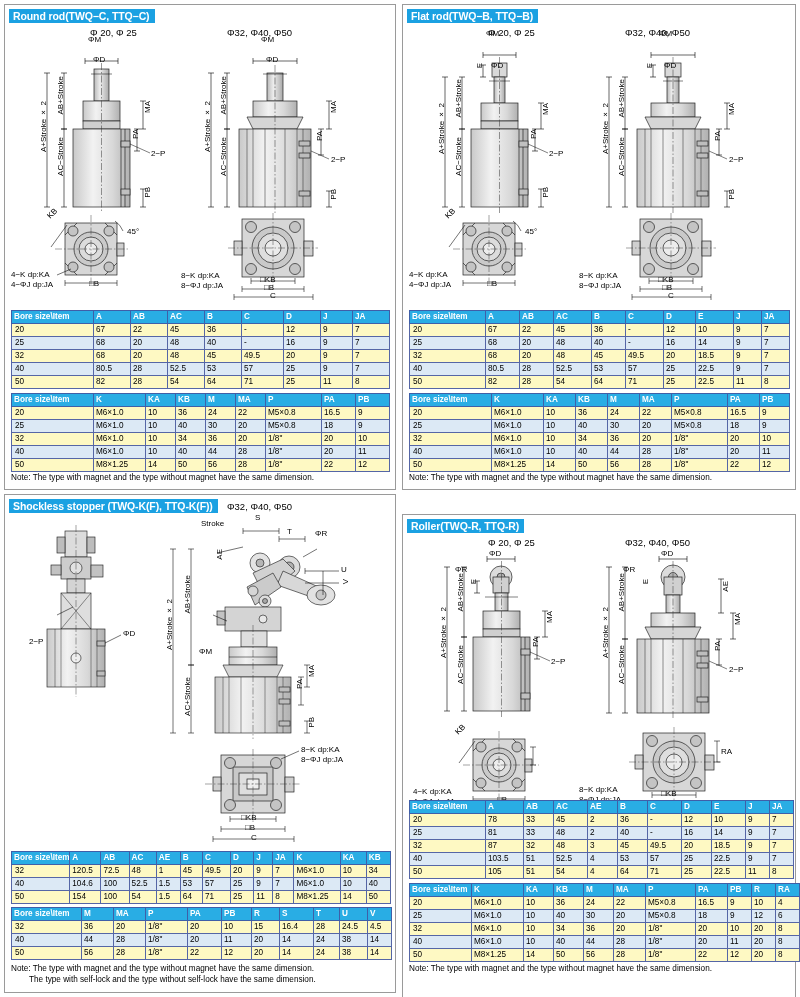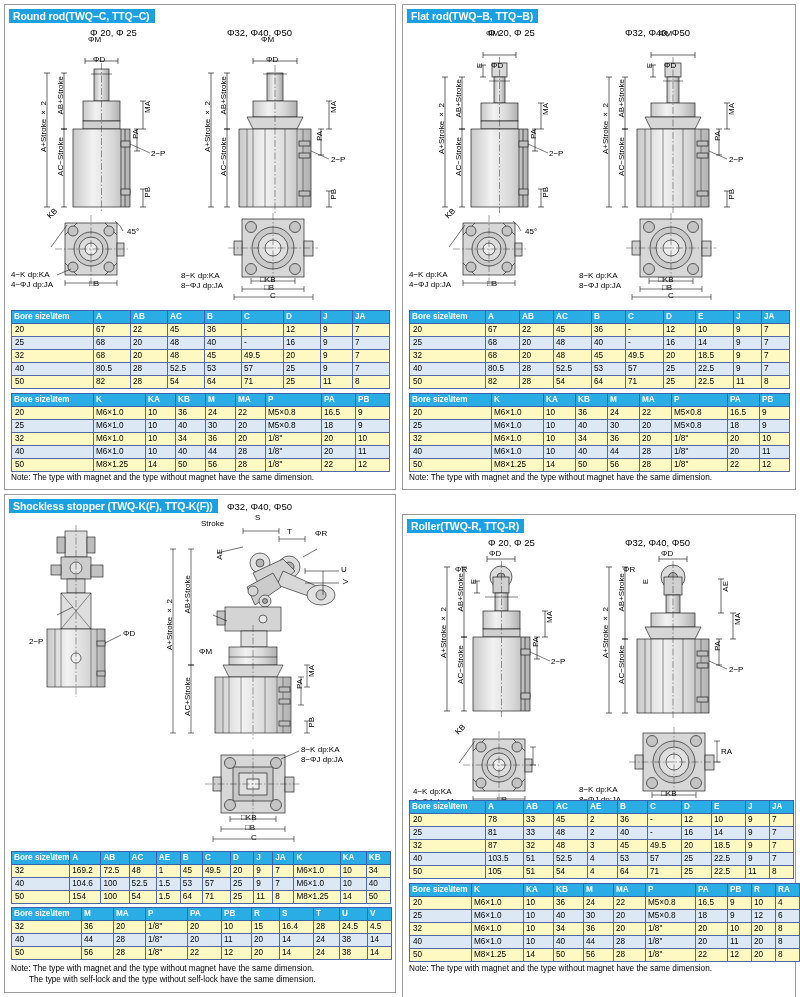--- a/index.html
+++ b/index.html
@@ -991,21 +991,21 @@
       <th>J</th>
       <th>JA</th>
       <th>K</th>
       <th>KA</th>
       <th>KB</th>
     </tr>
       </thead>
     <tbody>
       <tr>
           <td>32</td>
-          <td>169.2</td>
+          <td>120.5</td>
           <td>72.5</td>
           <td>48</td>
           <td>1</td>
           <td>45</td>
           <td>49.5</td>
           <td>20</td>
           <td>9</td>
           <td>7</td>
           <td>M6×1.0</td>
           <td>10</td>

